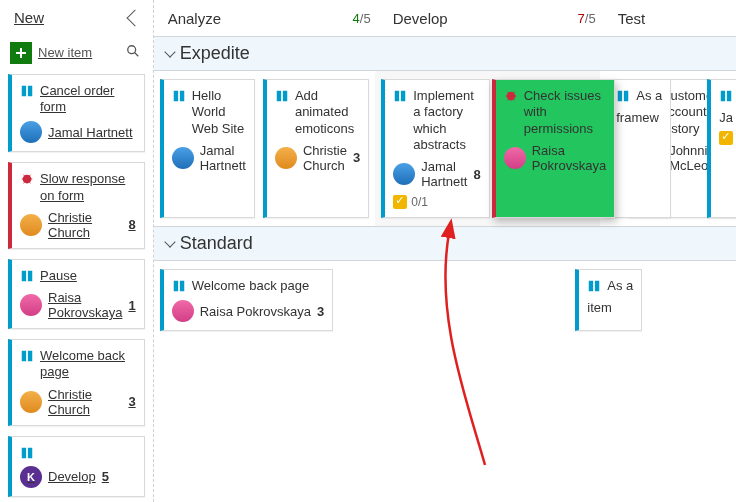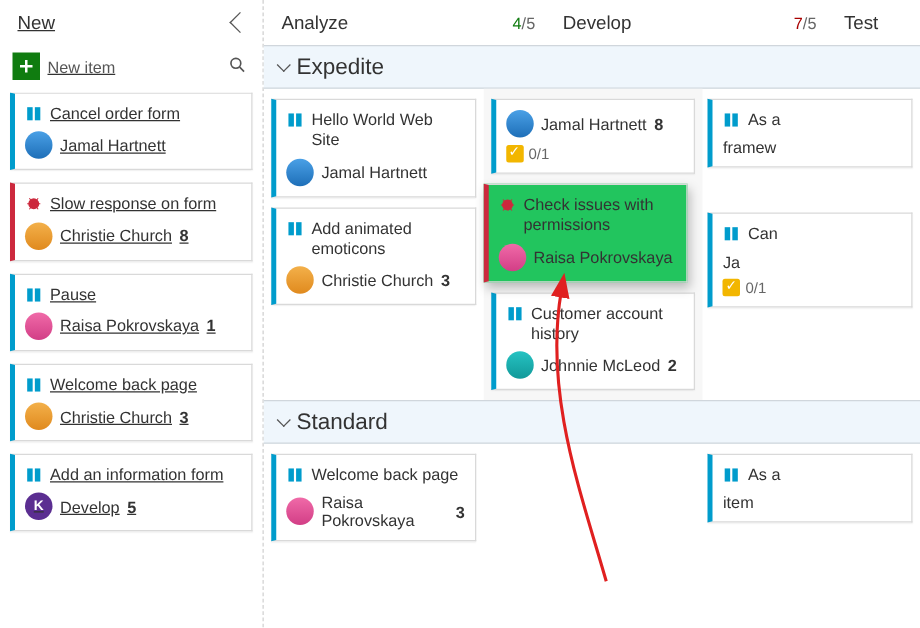--- a/index.html
+++ b/index.html
@@ -17,21 +17,21 @@
   .chev { width: 12px; height: 12px; border-left: 1.5px solid #555; border-bottom: 1.5px solid #555; transform: rotate(45deg); margin-right: 4px; cursor: pointer; }
 
   .newitem-row { display: flex; align-items: center; padding: 6px 10px 10px 10px; gap: 6px; }
   .plus-btn { width: 22px; height: 22px; background: #107c10; display: flex; align-items: center; justify-content: center; cursor: pointer; }
   .plus-btn svg { fill: #fff; }
   .newitem-text { flex: 1; color: #555; }
   .search-ico { width: 20px; text-align: center; cursor: pointer; color: #555; }
 
   .swimlane-header { background: #eff6fc; padding: 6px 12px; font-size: 18px; color: #333; display: flex; align-items: center; gap: 6px; border-top: 1px solid #d0d6dc; border-bottom: 1px solid #d0d6dc; }
   .swimlane-header .caret { width: 8px; height: 8px; border-right: 1.5px solid #555; border-bottom: 1.5px solid #555; transform: rotate(45deg); margin-top: -3px; }
-  .lane-body { padding: 8px 6px; display: flex; flex-direction: column; gap: 8px; }
+  .lane-body { padding: 8px 6px; display: flex; flex-direction: row; gap: 8px; }
   .lane-flex { display: flex; }
   .lane-flex .lane-body { flex: 1; }
   .lane-cell-left { width: 225px; }
   .lane-cell-mid { width: 225px; }
   .lane-cell-right { flex: 1; overflow: hidden; gap: 36px; }
 
   .card { background: #fff; border: 1px solid #d9d9d9; border-left: 4px solid #009ccc; padding: 8px 8px 8px 8px; box-shadow: 0 1px 1px rgba(0,0,0,.05); display: flex; flex-direction: column; gap: 6px; cursor: pointer; }
   .card.bug { border-left-color: #cc293d; }
   .card.drag { background: #22c55e; box-shadow: 2px 4px 8px rgba(0,0,0,.25); transform: translate(-6px,0); }
   .card .row1 { display: flex; align-items: flex-start; gap: 6px; }
@@ -152,21 +152,20 @@
             </span>
             <span class="count">3</span>
           </div>
         </div>
         <div class="card">
           <div class="row1">
             <svg class="wi-icon" viewBox="0 0 16 16">
               <rect x="2" y="2" width="5" height="12" fill="#009ccc"></rect>
               <rect x="9" y="2" width="5" height="12" fill="#009ccc"></rect>
             </svg>
-            <span class="title">Add an information form</span>
           </div>
           <div class="meta">
             <span class="person">
               <span class="avatar av-kathryn">K</span>
               <span>Develop</span>
             </span>
             <span class="count">5</span>
           </div>
         </div>
       </div>
@@ -220,20 +219,27 @@
               <span class="person">
                 <span class="avatar av-christie"></span>
                 <span>Christie Church</span>
               </span>
               <span class="count">3</span>
             </div>
           </div>
         </div>
       <div class="lane-body lane-cell-mid" id="develop-exp" style="background:#f7f7f7;">
           <div class="card">
+            <div class="row1">
+              <svg class="wi-icon" viewBox="0 0 16 16">
+                <rect x="2" y="2" width="5" height="12" fill="#009ccc"></rect>
+                <rect x="9" y="2" width="5" height="12" fill="#009ccc"></rect>
+              </svg>
+              <span class="title">Implement a factory which abstracts</span>
+            </div>
             <div class="meta">
               <span class="person">
                 <span class="avatar av-jamal"></span>
                 <span>Jamal Hartnett</span>
               </span>
               <span class="count">8</span>
             </div>
             <div class="badge-row">
               <span class="badge-ico"></span>
               <span>0/1</span>

